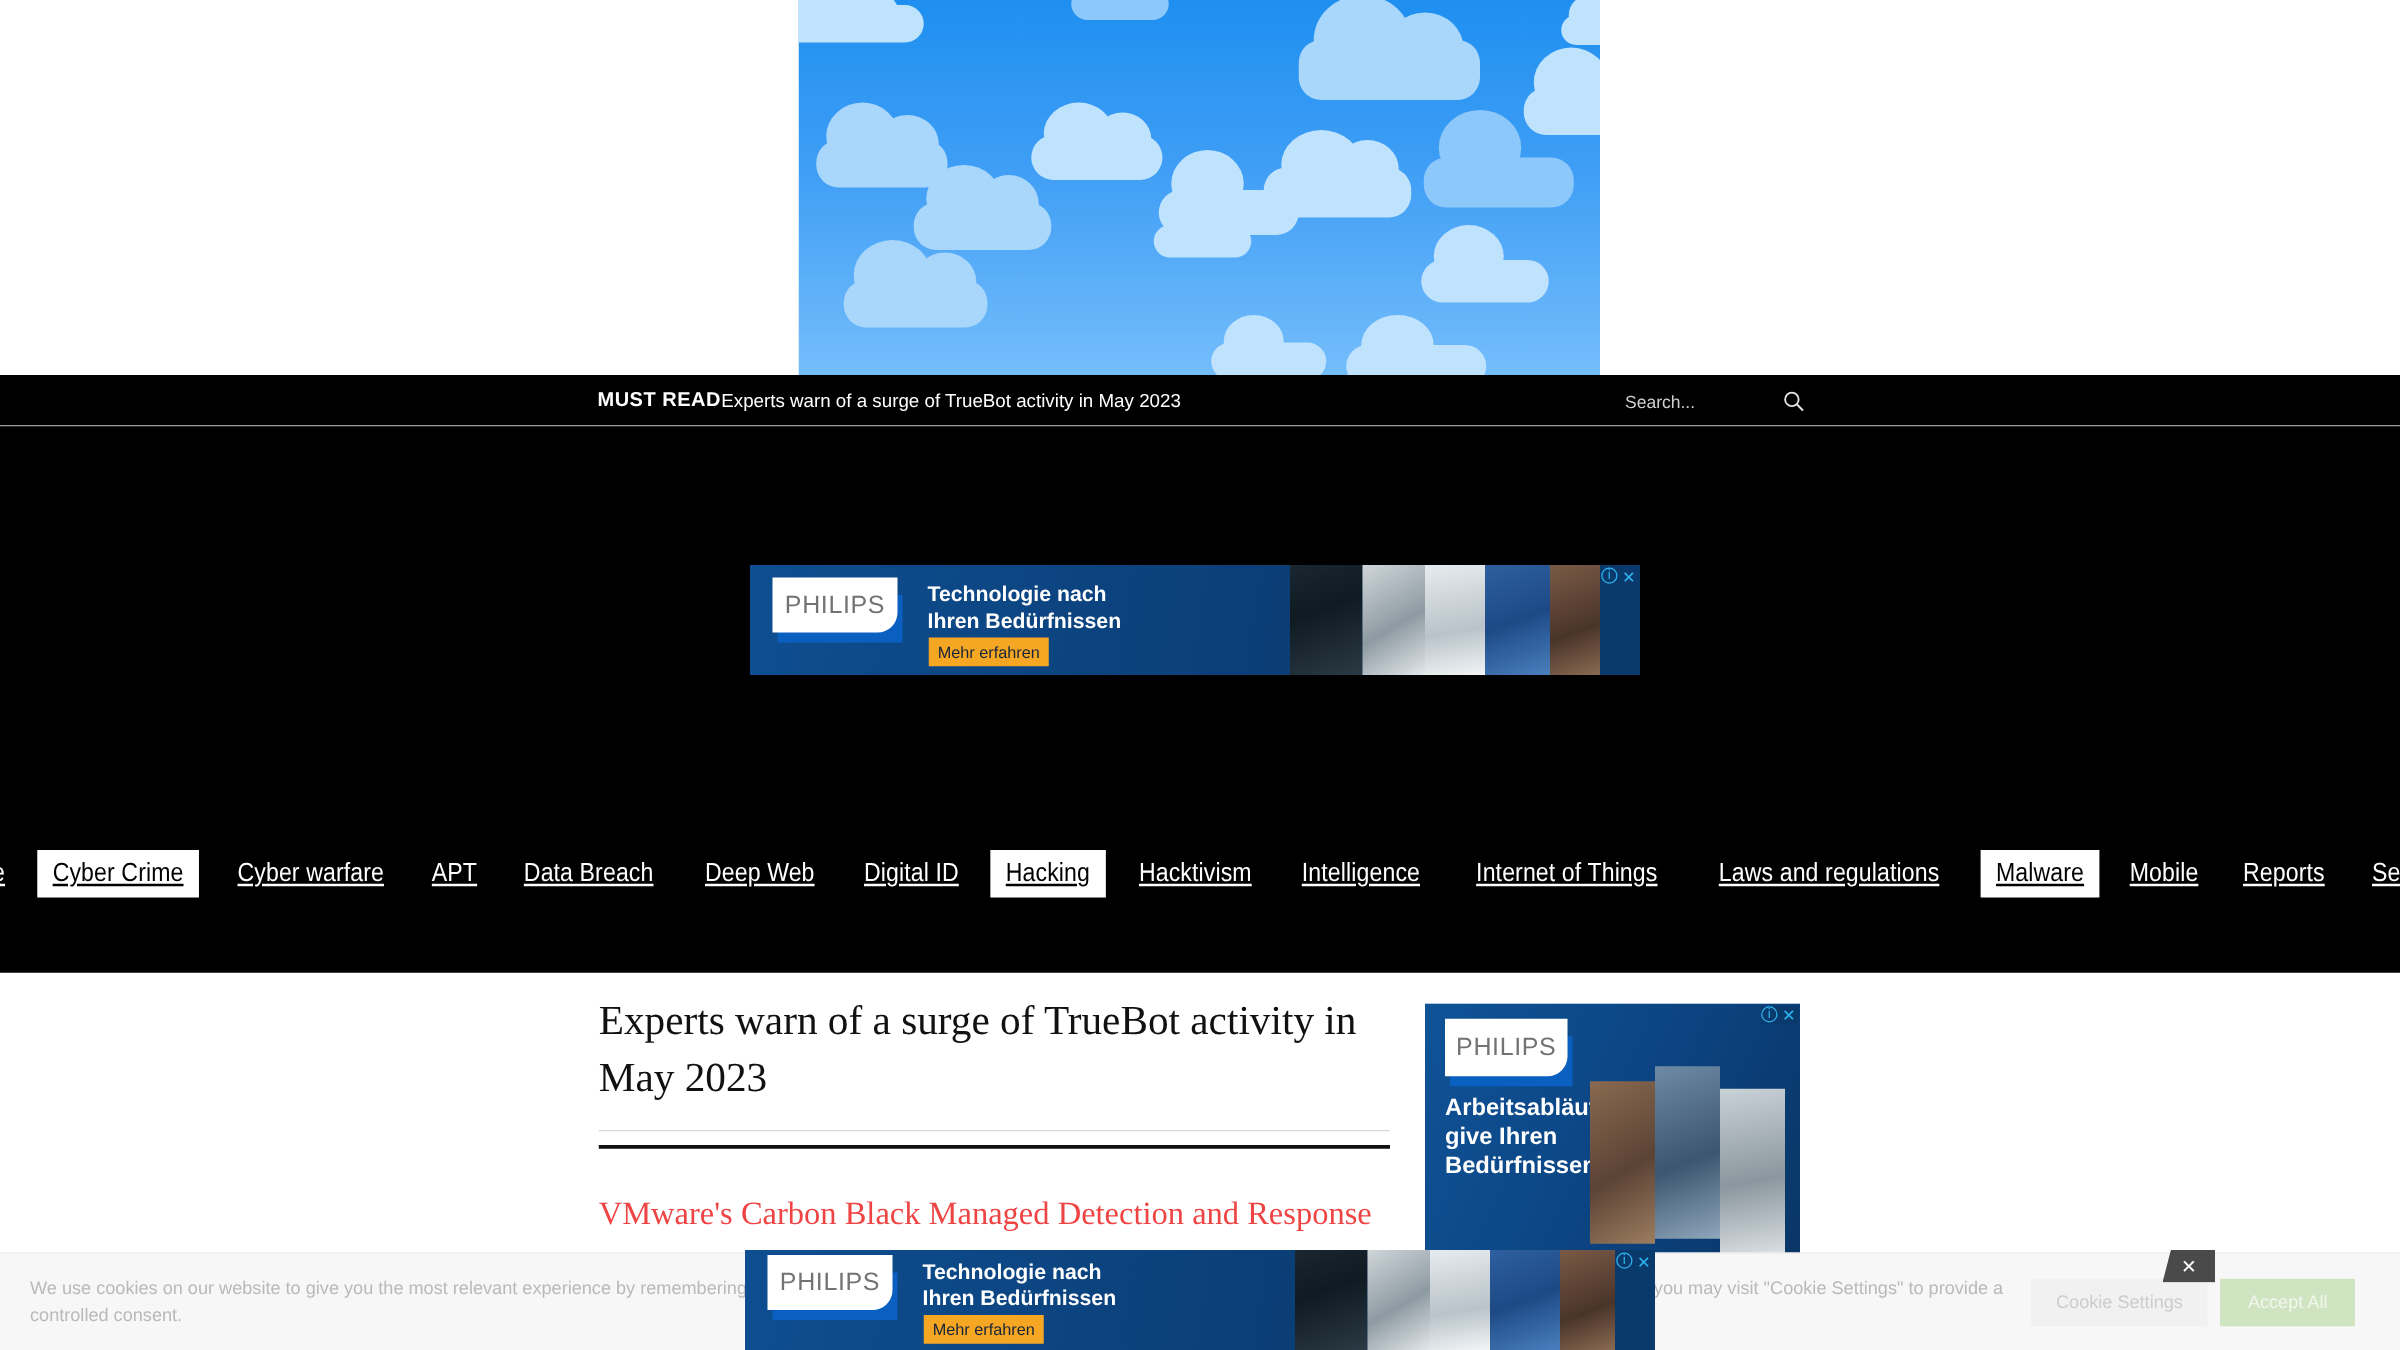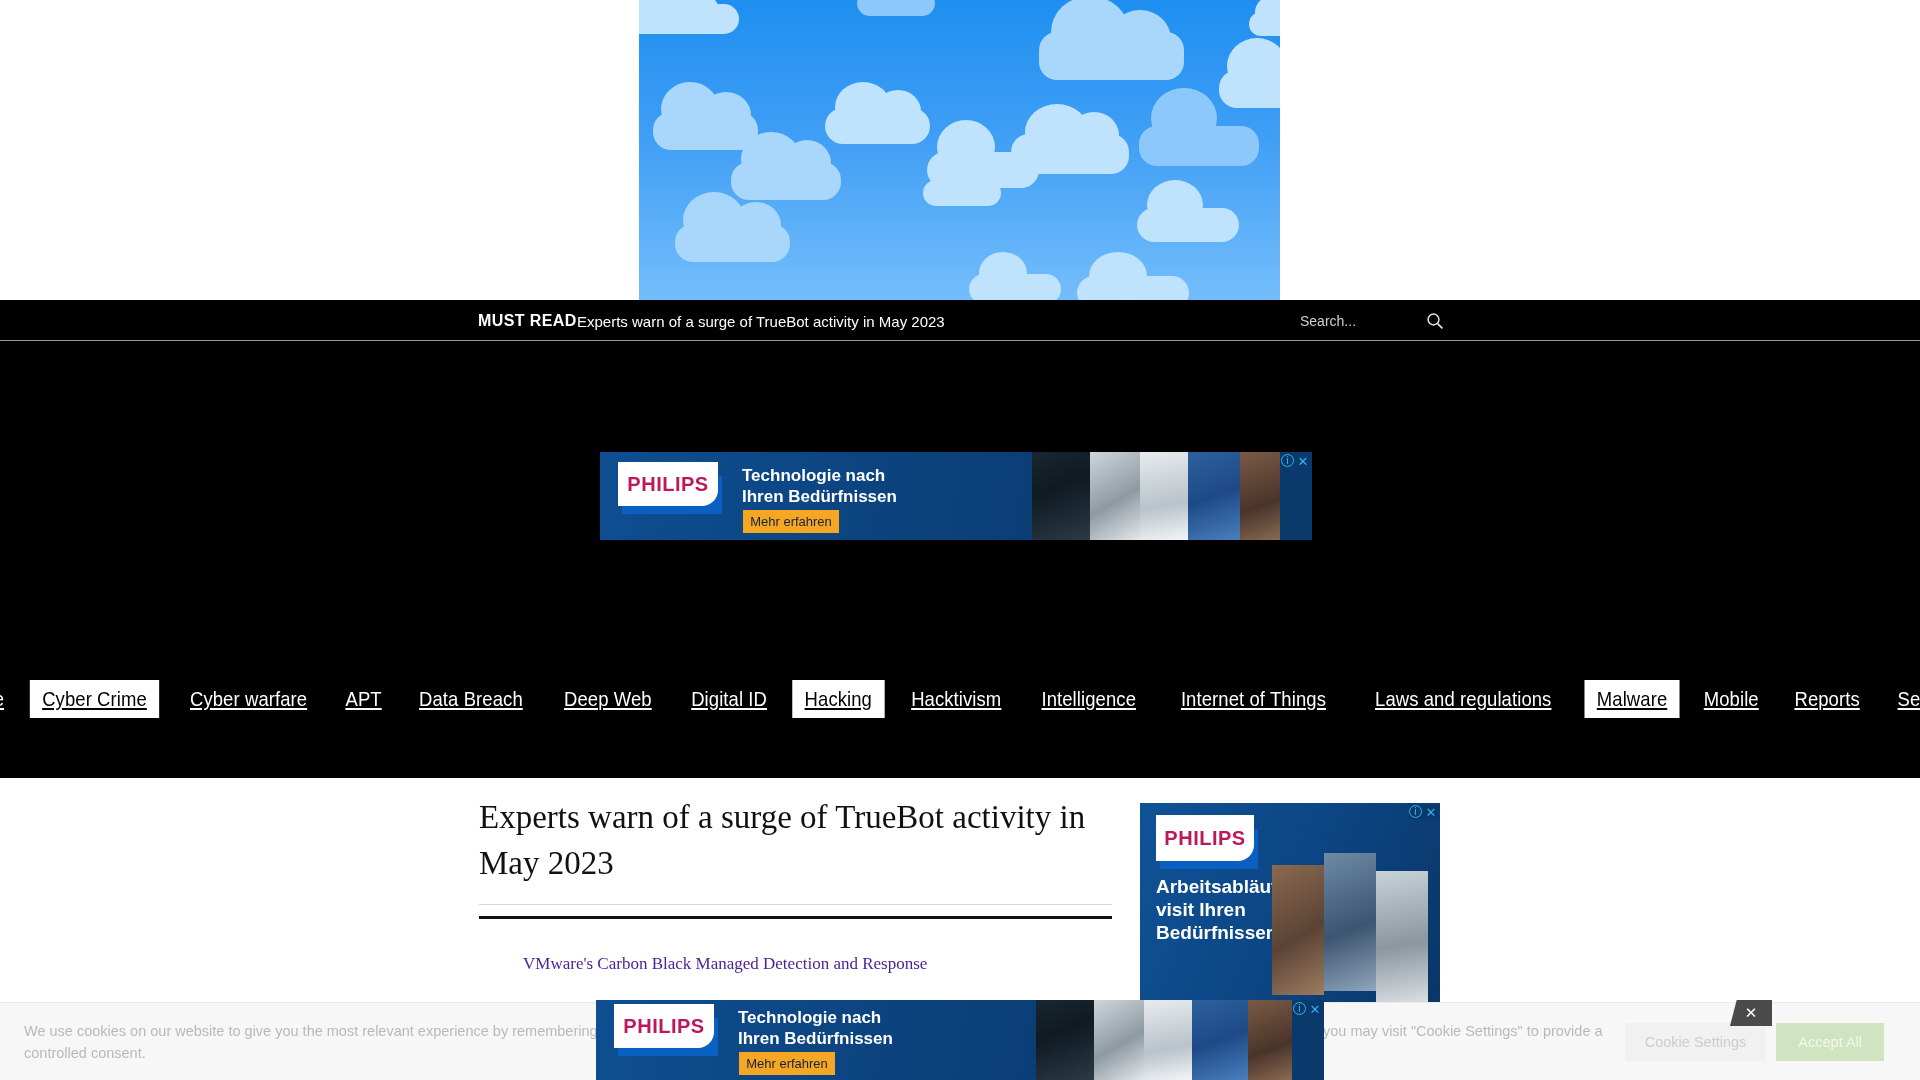--- a/index.html
+++ b/index.html
@@ -72,21 +72,21 @@
   }
   .ph-grad {
     position:absolute; inset:0;
     background:linear-gradient(100deg,#0e4e91 0%,#0b3f77 55%,#0a3668 100%);
   }
   .ph-logo {
     position:absolute; background:#ffffff;
     display:flex; align-items:center; justify-content:center;
     border-bottom-right-radius:16px;
   }
-  .ph-logo span { color:#be185d; font-weight:700; letter-spacing:.5px; }
+  .ph-logo span { color:#737373; font-weight:400; letter-spacing:.5px; }
   .ph-logo-shadow { position:absolute; background:#0a60c0; }
   .ph-head { position:absolute; color:#fff; font-weight:700; line-height:1.22; }
   .ph-cta {
     position:absolute; background:#f5a623; color:#14243a;
     display:flex; align-items:center; justify-content:center;
     font-weight:500; cursor:pointer; border:none;
   }
   .ph-photos { position:absolute; top:0; height:100%; display:flex; }
   .ph-photos .p { height:100%; }
   .adchoice {
@@ -129,21 +129,21 @@
   }
   .title-rule { margin-top:18px; height:1px; background:#d8d8d8; }
   .byline {
     margin-top:10px; font-size:14px; color:#3c3c3c; letter-spacing:.1px;
   }
   .byline a { color:#3b5998; text-decoration:none; }
   .byline-rule { margin-top:11px; height:3px; background:#111111; }
   .article-body {
     margin-top:33px;
     font-family:"Liberation Serif","DejaVu Serif",serif;
-    font-size:17px; line-height:1.45; color:#4c1d95;margin-left:44px;
+    font-size:26px; line-height:1.45; color:#ef4444;
   }
 
   
   .sidebar-ad {
     position:absolute; left:1140px; top:803px; width:300px; height:250px;
     overflow:hidden; background:#0b4d8f;
   }
   .sb-grad {
     position:absolute; inset:0;
     background:linear-gradient(115deg,#0f5397 0%,#0c4482 50%,#093462 100%);
@@ -337,21 +337,21 @@
   </div>
 
   <div class="sidebar-ad">
     <div class="sb-grad"></div>
     <div class="ph-logo-shadow" style="left:20px; top:26px; width:98px; height:40px;"></div>
     <div class="ph-logo" style="left:16px; top:12px; width:98px; height:46px;">
       <span style="font-size:20px">PHILIPS</span>
     </div>
     <div class="ph-head" style="left:16px; top:72px; font-size:19px;">
       <div>Arbeitsabläufe</div>
-      <div>visit Ihren</div>
+      <div>give Ihren</div>
       <div>Bedürfnissen</div>
     </div>
     <div style="position:absolute; left:132px; top:62px; width:52px; height:130px; background:linear-gradient(150deg,#8a6a50,#5b4335 55%,#9d7d60);"></div>
     <div style="position:absolute; left:184px; top:50px; width:52px; height:138px; background:linear-gradient(160deg,#6e8aa4,#3c5570 55%,#8fa6bb);"></div>
     <div style="position:absolute; left:236px; top:68px; width:52px; height:134px; background:linear-gradient(170deg,#c9d2d7,#8b969e 55%,#dde3e7);"></div>
     <div class="adchoice" style="right:2px; top:2px;">
       <div class="ic">i</div>
       <div class="xx">✕</div>
     </div>
   </div>

